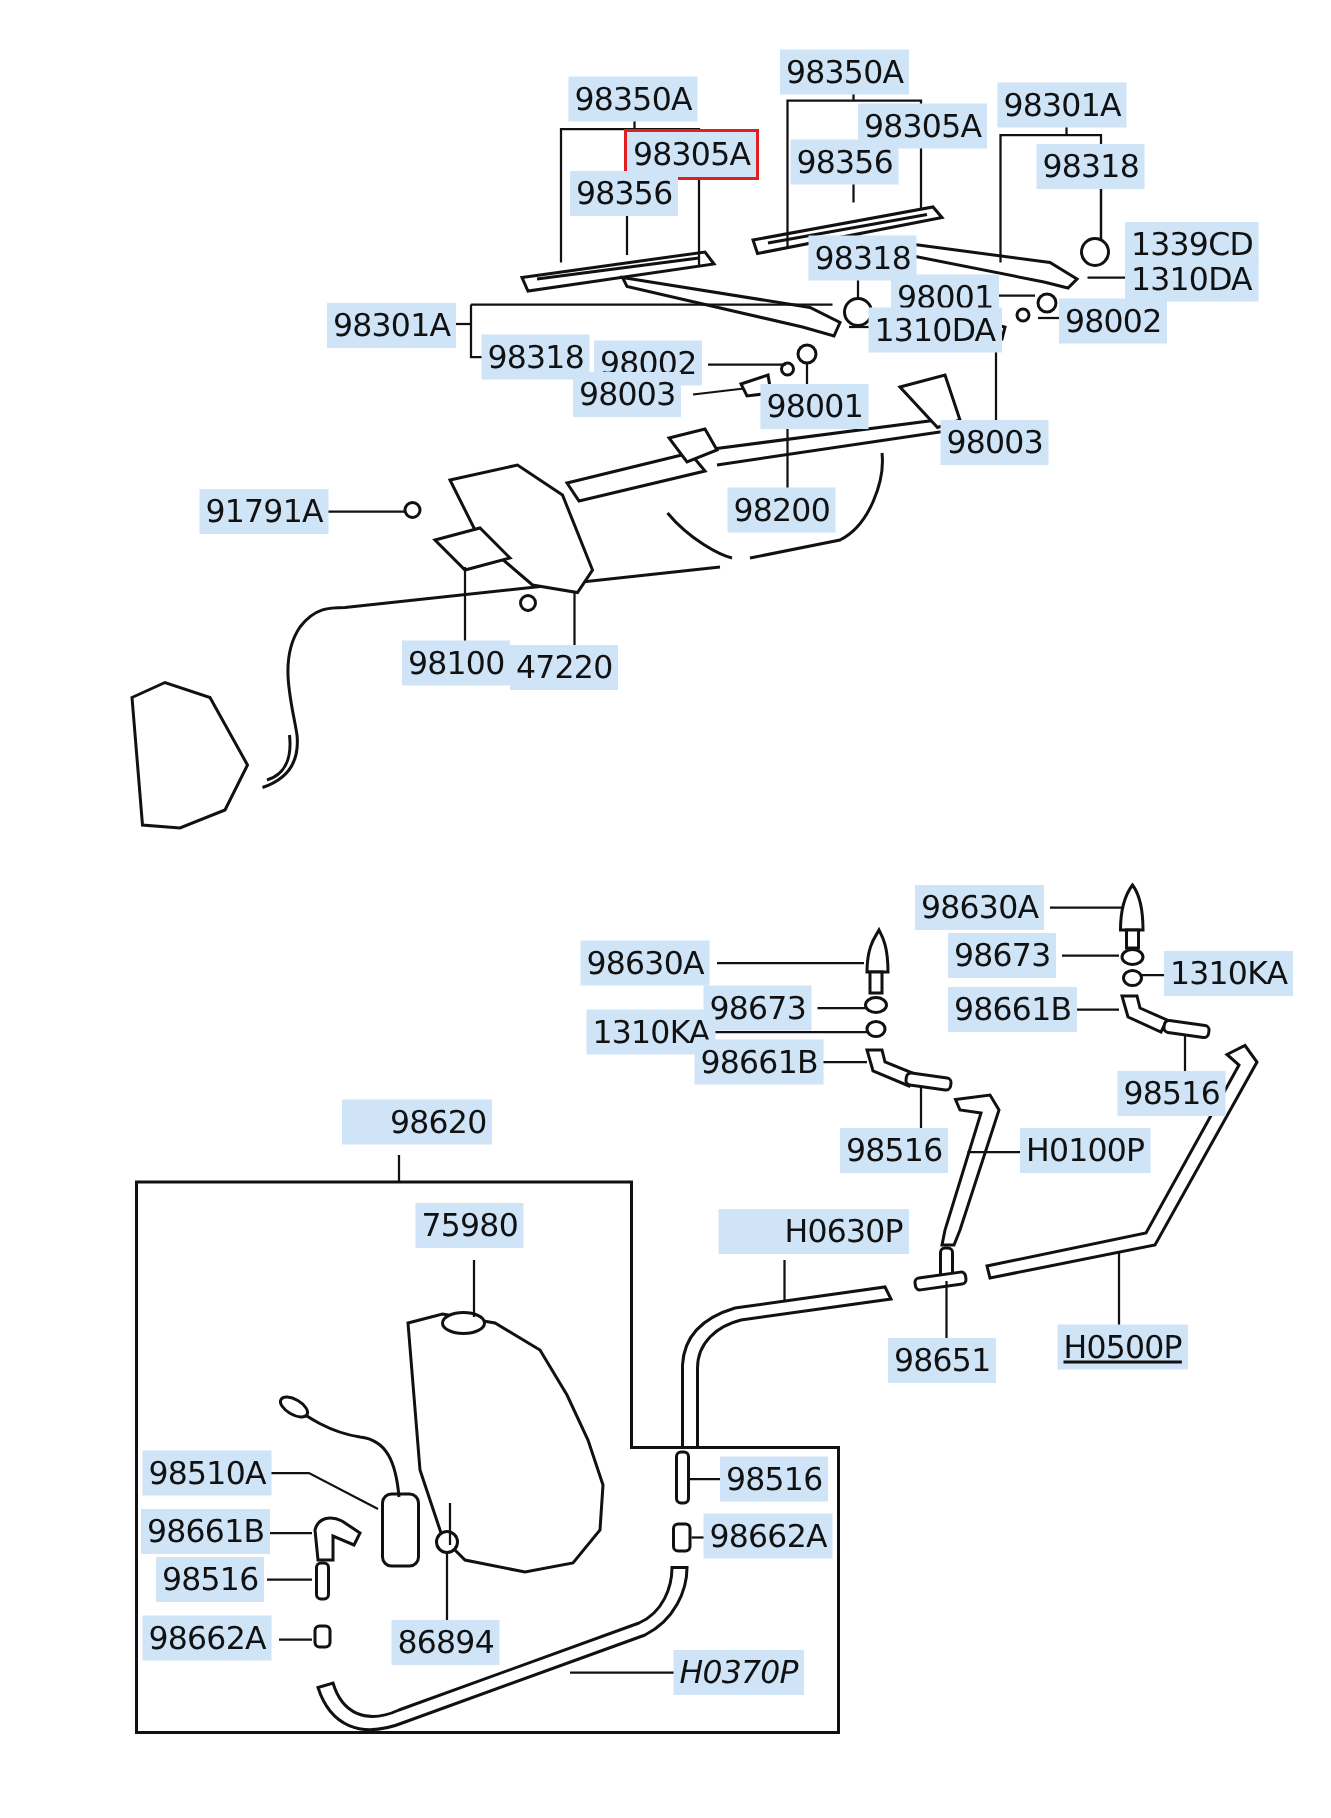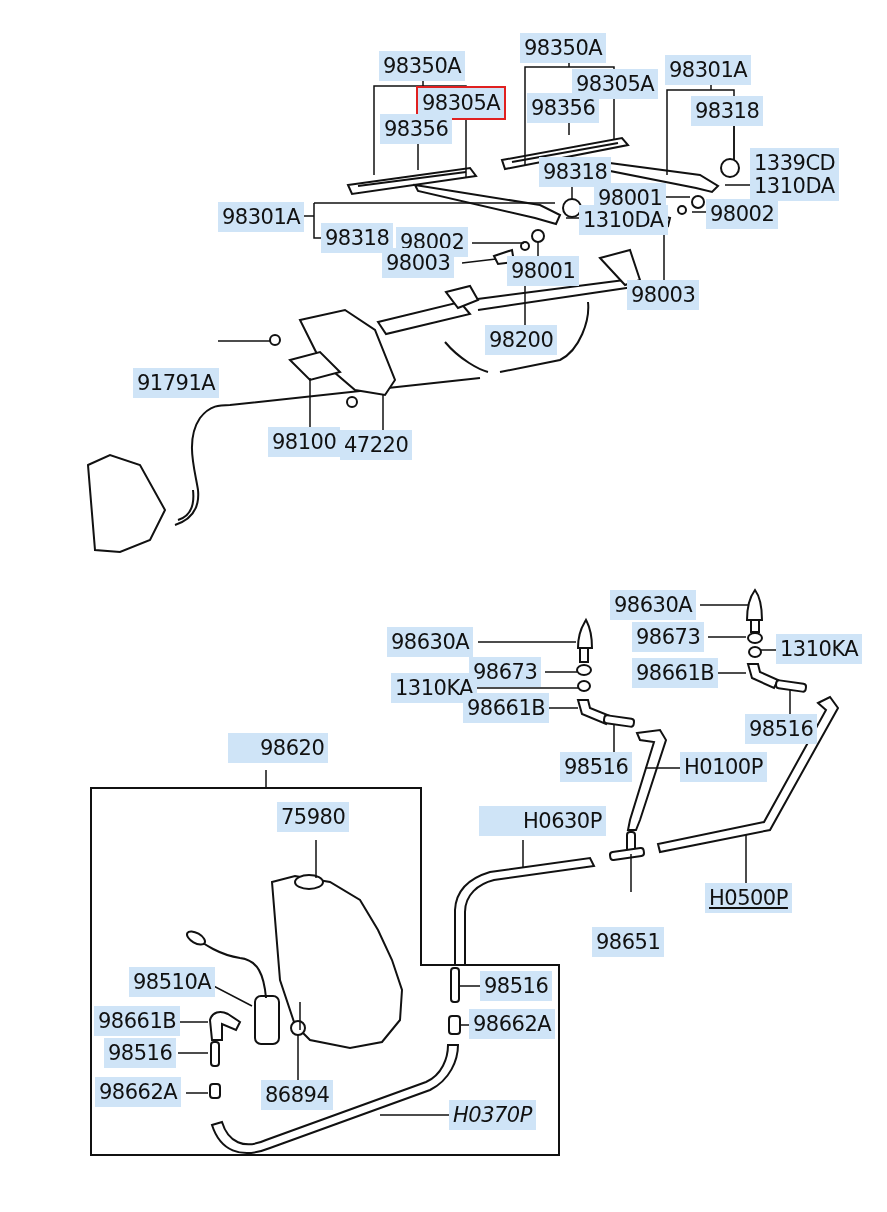--- a/index.html
+++ b/index.html
@@ -182,41 +182,41 @@
 <div class="lbl" style="left:539px;top:157px;">98318</div>
 <div class="lbl" style="left:594px;top:183px;">98001</div>
 <div class="lbl" style="left:579px;top:205px;">1310DA</div>
 <div class="lbl" style="left:706px;top:199px;">98002</div>
 <div class="lbl" style="left:218px;top:202px;">98301A</div>
 <div class="lbl" style="left:321px;top:223px;">98318</div>
 <div class="lbl" style="left:396px;top:227px;">98002</div>
 <div class="lbl" style="left:382px;top:248px;">98003</div>
 <div class="lbl" style="left:507px;top:256px;">98001</div>
 <div class="lbl" style="left:627px;top:280px;">98003</div>
-<div class="lbl" style="left:133px;top:326px;margin-top:42px;">91791A</div>
+<div class="lbl" style="left:133px;top:326px;">91791A</div>
 <div class="lbl" style="left:485px;top:325px;">98200</div>
 <div class="lbl" style="left:268px;top:427px;">98100</div>
 <div class="lbl" style="left:340px;top:430px;">47220</div>
 
 <div class="lbl" style="left:387px;top:627px;">98630A</div>
 <div class="lbl" style="left:469px;top:657px;">98673</div>
 <div class="lbl" style="left:391px;top:673px;">1310KA</div>
 <div class="lbl" style="left:463px;top:693px;">98661B</div>
 <div class="lbl" style="left:560px;top:752px;">98516</div>
 <div class="lbl" style="left:610px;top:590px;">98630A</div>
 <div class="lbl" style="left:632px;top:622px;">98673</div>
 <div class="lbl" style="left:776px;top:634px;">1310KA</div>
 <div class="lbl" style="left:632px;top:658px;">98661B</div>
 <div class="lbl" style="left:745px;top:714px;">98516</div>
 <div class="lbl" style="left:680px;top:752px;">H0100P</div>
 <div class="lbl" style="left:228px;top:733px;padding-left:32px;">98620</div>
 <div class="lbl" style="left:277px;top:802px;">75980</div>
 <div class="lbl" style="left:479px;top:806px;padding-left:44px;">H0630P</div>
-<div class="lbl" style="left:592px;top:927px;text-align:center;">98651</div>
+<div class="lbl" style="left:592px;top:892px;text-align:center;">98651</div>
 <div class="lbl" style="left:705px;top:883px;text-decoration:underline;">H0500P</div>
-<div class="lbl" style="left:95px;top:967px;margin-left:34px;">98510A</div>
+<div class="lbl" style="left:95px;top:967px;">98510A</div>
 <div class="lbl" style="left:480px;top:971px;">98516</div>
 <div class="lbl" style="left:94px;top:1006px;">98661B</div>
 <div class="lbl" style="left:469px;top:1009px;">98662A</div>
 <div class="lbl" style="left:104px;top:1038px;">98516</div>
 <div class="lbl" style="left:95px;top:1077px;">98662A</div>
 <div class="lbl" style="left:261px;top:1080px;">86894</div>
 <div class="lbl" style="left:449px;top:1100px;font-style:italic;">H0370P</div>
 
 </body></html>

